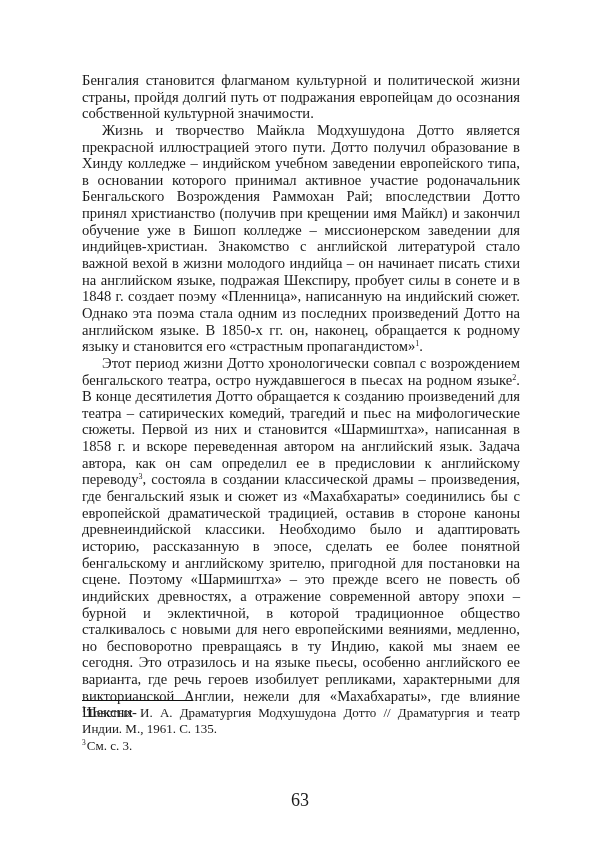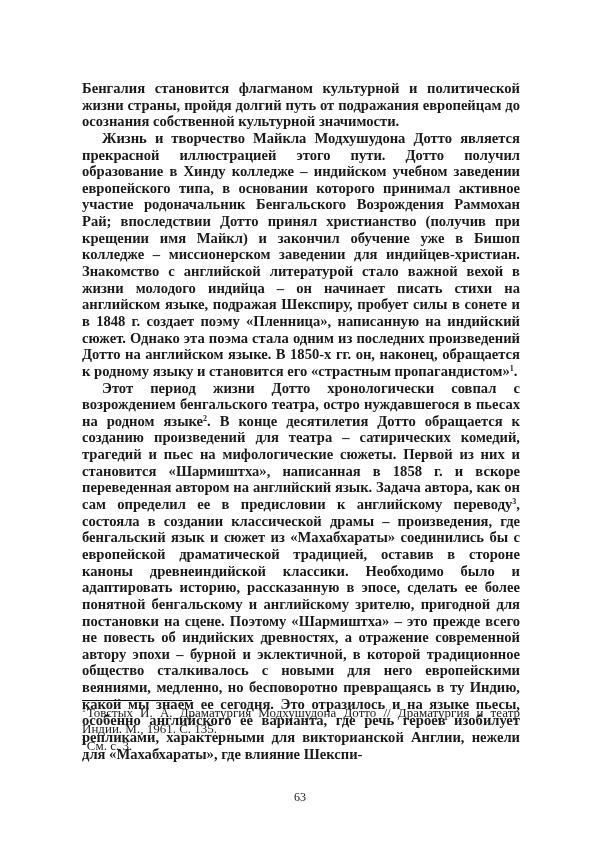--- a/index.html
+++ b/index.html
@@ -11,23 +11,22 @@
     width: 600px;
     height: 852px;
     position: relative;
     overflow: hidden;
     font-family: "Liberation Serif", "DejaVu Serif", serif;
     color: #1a1a1a;
   }
   .page {
     position: absolute;
     left: 82px;
-    top: 80px;
+    top: 72px;
     width: 438px;
-    font-weight: bold;
   }
   .body-text p {
     margin: 0;
     font-size: 14.6px;
     line-height: 16.64px;
     text-align: justify;
     hyphens: manual;
   }
   .body-text p.indent {
     text-indent: 20px;
@@ -64,21 +63,21 @@
     font-size: 7.5px;
     vertical-align: 5px;
     margin-right: 1px;
   }
   .page-number {
     position: absolute;
     left: 0;
     top: 790px;
     width: 600px;
     text-align: center;
-    font-size: 12px;
+    font-size: 18px;
   }
 </style>
 </head>
 <body>
 
 <div class="page">
   <div class="body-text">
     <p class="noindent"><span>Бенгалия становится флагманом культурной и политической жизни страны, пройдя долгий путь от подражания европейцам до осознания собственной культурной значимости.</span></p>
     <p class="indent"><span>Жизнь и творчество Майкла Модхушудона Дотто является прекрас­ной иллюстрацией этого пути. Дотто получил образование в Хинду колледже – индийском учебном заведении европейского типа, в осно­вании которого принимал активное участие родоначальник Бенгальского Возрождения Раммохан Рай; впоследствии Дотто принял христианство (получив при крещении имя Майкл) и закончил обуче­ние уже в Бишоп колледже – миссионерском заведении для индийцев-христиан. Знакомство с английской литературой стало важной вехой в жизни молодого индийца – он начинает писать стихи на английском языке, подражая Шекспиру, пробует силы в сонете и в 1848 г. создает поэму «Пленница», написанную на индийский сюжет. Однако эта поэ­ма стала одним из последних произведений Дотто на английском язы­ке. В 1850-х гг. он, наконец, обращается к родному языку и становится его «страстным пропагандистом»</span><sup>1</sup><span>.</span></p>
     <p class="indent"><span>Этот период жизни Дотто хронологически совпал с возрождением бенгальского театра, остро нуждавшегося в пьесах на родном языке</span><sup>2</sup><span>. В конце десятилетия Дотто обращается к созданию произведений для те­атра – сатирических комедий, трагедий и пьес на мифологические сю­жеты. Первой из них и становится «Шармиштха», написанная в 1858 г. и вскоре переведенная автором на английский язык. Задача автора, как он сам определил ее в предисловии к английскому переводу</span><sup>3</sup><span>, состояла в создании классической драмы – произведения, где бенгальский язык и сюжет из «Махабхараты» соединились бы с европейской драматиче­ской традицией, оставив в стороне каноны древнеиндийской классики. Необходимо было и адаптировать историю, рассказанную в эпосе, сде­лать ее более понятной бенгальскому и английскому зрителю, пригод­ной для постановки на сцене. Поэтому «Шармиштха» – это прежде всего не повесть об индийских древностях, а отражение современной автору эпохи – бурной и эклектичной, в которой традиционное обще­ство сталкивалось с новыми для него европейскими веяниями, медлен­но, но бесповоротно превращаясь в ту Индию, какой мы знаем ее сегодня. Это отразилось и на языке пьесы, особенно английского ее ва­рианта, где речь героев изобилует репликами, характерными для вик­торианской Англии, нежели для «Махабхараты», где влияние Шекспи-</span></p>

